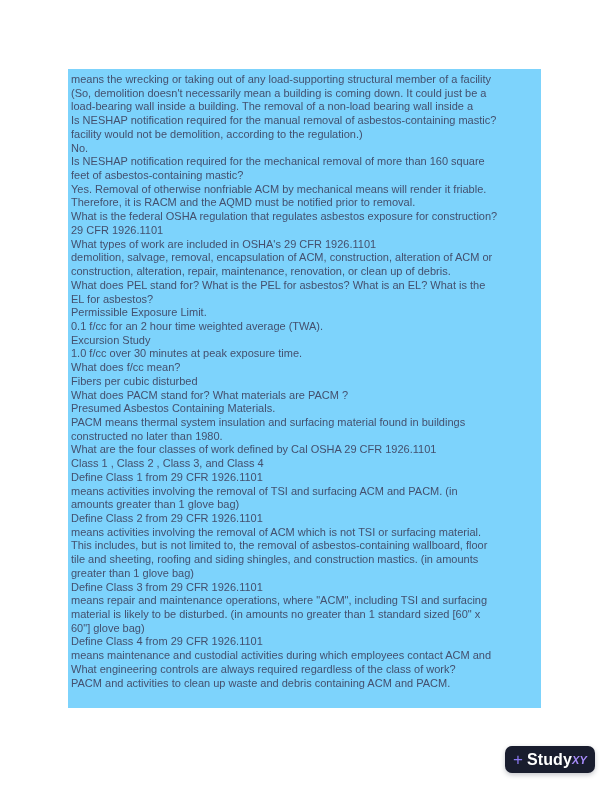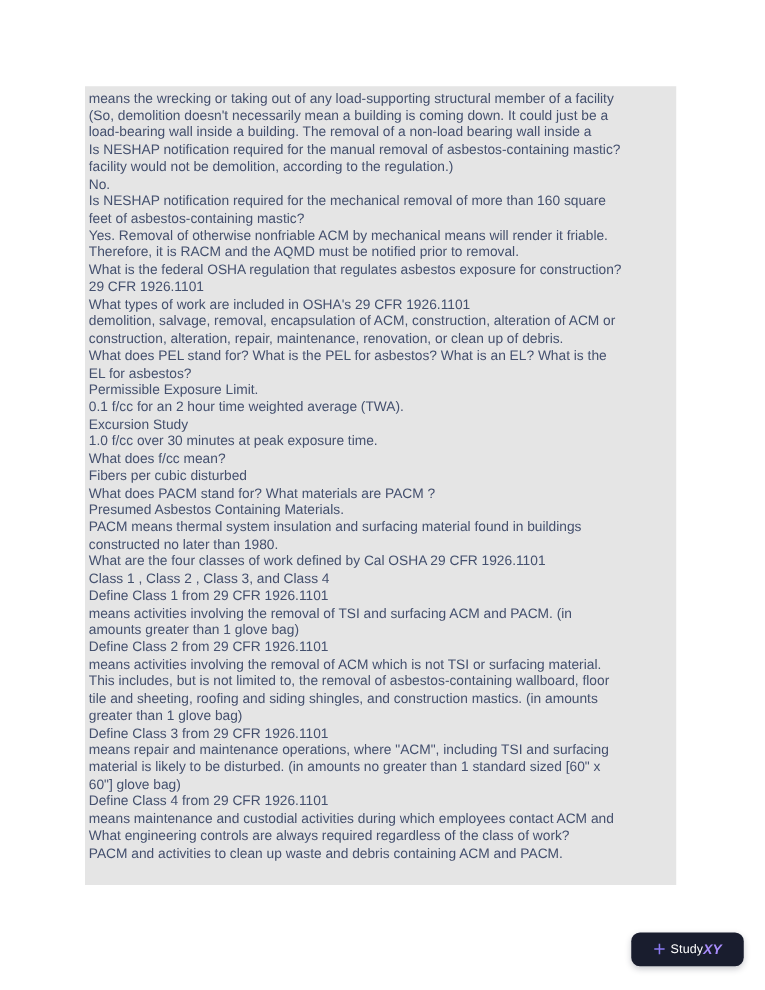--- a/index.html
+++ b/index.html
@@ -13,21 +13,21 @@
     position: relative;
     overflow: hidden;
     font-family: "Liberation Sans", sans-serif;
   }
   .doc-area {
     position: absolute;
     left: 68px;
     top: 69px;
     width: 473px;
     height: 639px;
-    background: #e5e5e5;
+    background: #7dd3fc;
   }
   .doc-lines {
     padding: 4px 0 0 3px;
   }
   .doc-line {
     font-size: 11px;
     line-height: 13.72px;
     color: #44506e;
     white-space: pre;
   }
@@ -47,22 +47,22 @@
   .brand-plus {
     color: #8b79f3;
     font-size: 17px;
     font-weight: 400;
     line-height: 1;
     margin-right: 4px;
     margin-top: -1px;
   }
   .brand-primary {
     color: #ffffff;
-    font-weight: 400;
-    font-size: 10px;
+    font-weight: 700;
+    font-size: 16px;
     letter-spacing: 0.1px;
   }
   .brand-accent {
     color: #a78bfa;
     font-weight: 700;
     font-size: 11px;
     letter-spacing: 0.1px;
     font-style: italic;
   }
 </style>

